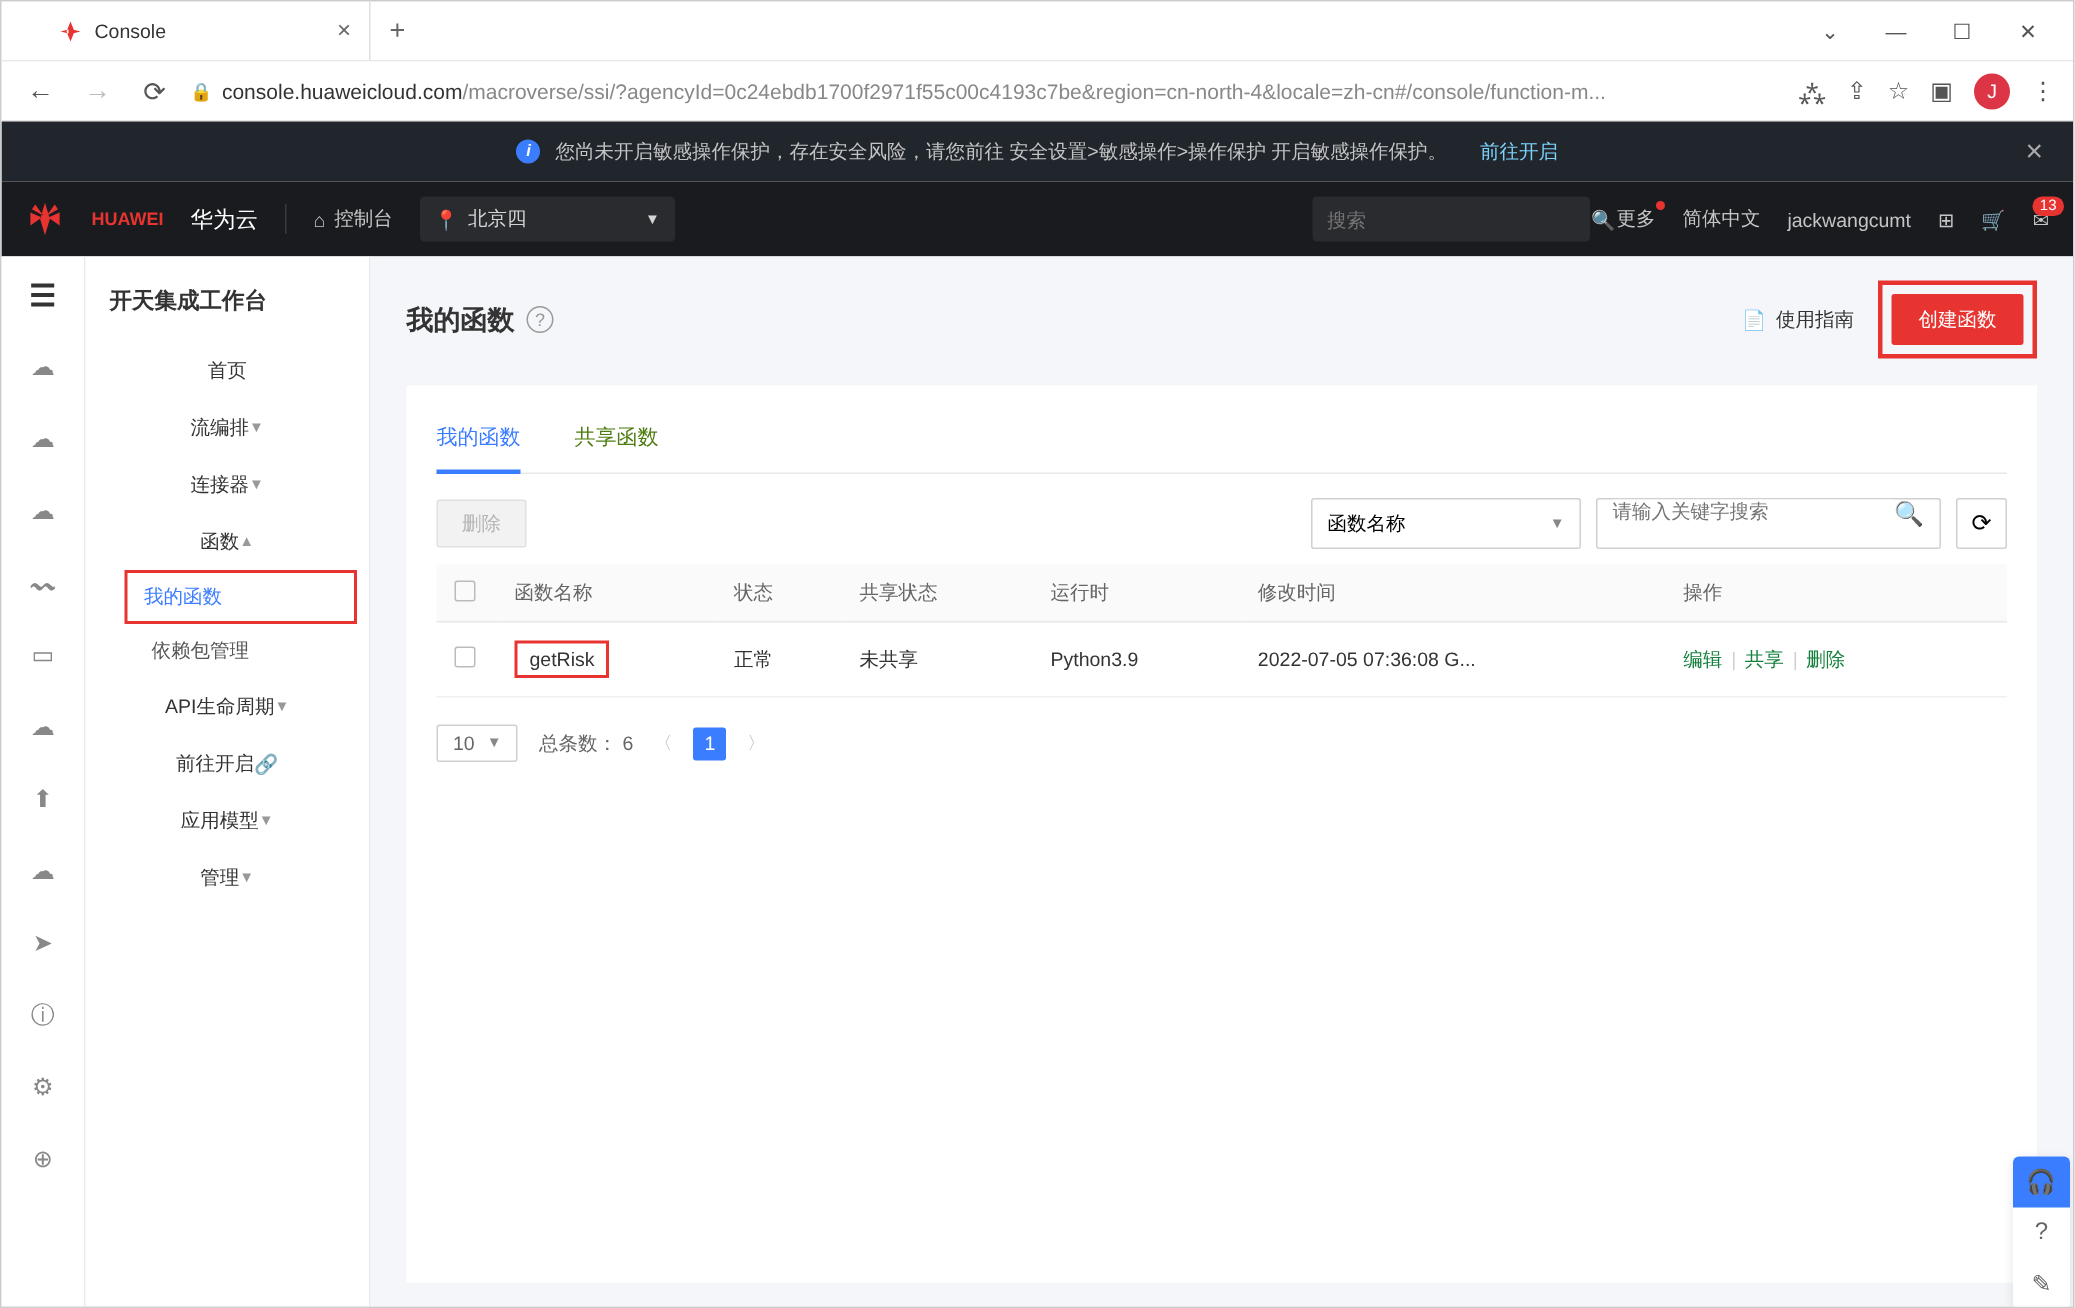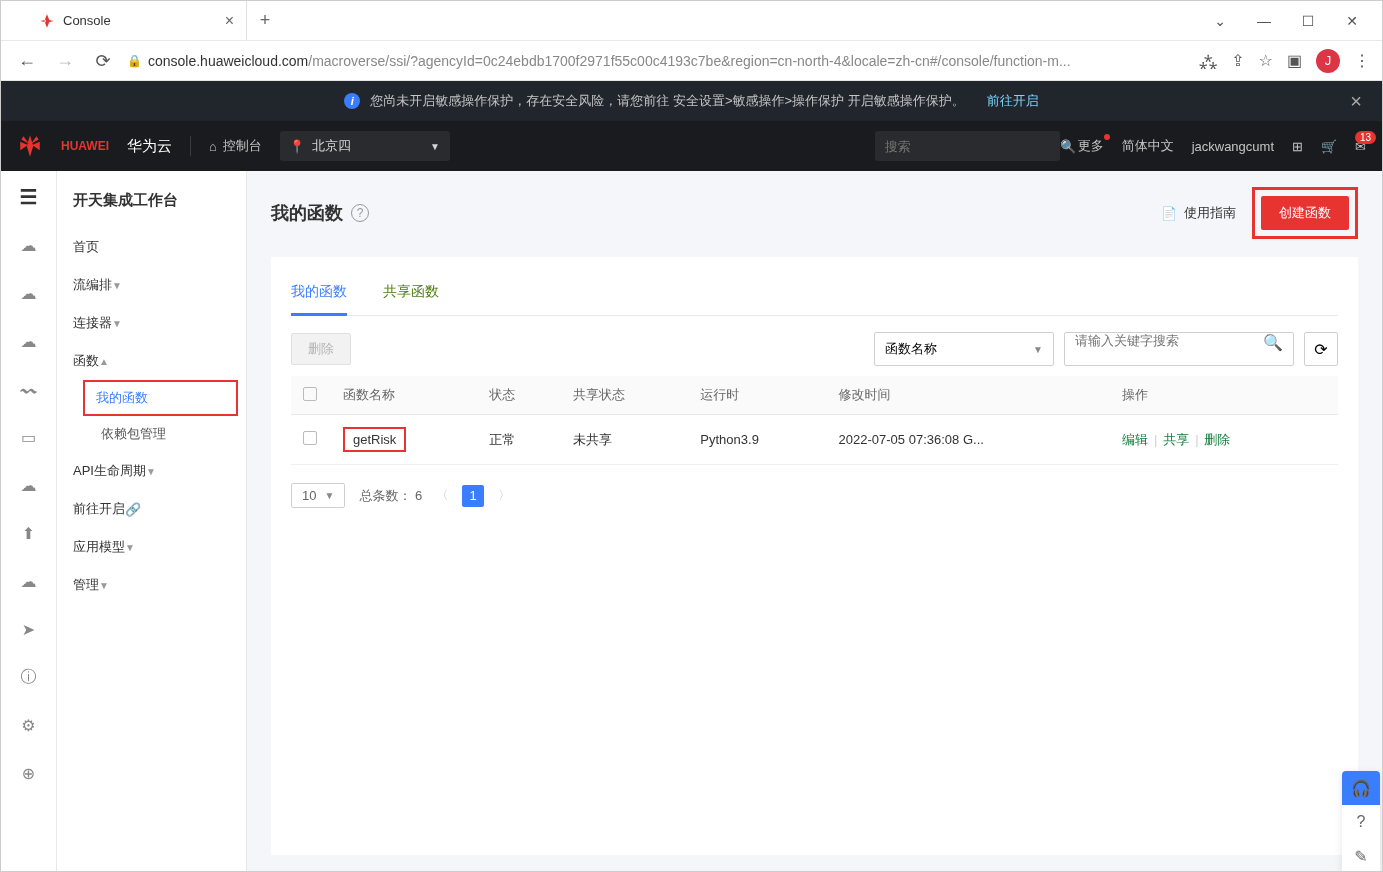--- a/index.html
+++ b/index.html
@@ -52,21 +52,21 @@
     .content-area { display: flex; height: calc(100% - 170px); background: #f0f0f0; }
     
     
     .icon-rail { width: 56px; background: #fff; border-right: 1px solid #e8e8e8; display: flex; flex-direction: column; align-items: center; padding-top: 14px; gap: 24px; color: #888; }
     .rail-item { width: 24px; height: 24px; display: flex; align-items: center; justify-content: center; }
     .hamburger { font-size: 20px; font-weight: bold; color: #333; }
     
     
     .sidebar { width: 190px; background: #fff; border-right: 1px solid #e8e8e8; padding: 14px 0; }
     .sidebar-title { font-size: 15px; font-weight: 600; color: #333; padding: 6px 16px 18px; }
-    .sb-item { display: flex; align-items: center; justify-content: flex-start; padding: 10px 16px; font-size: 13px; color: #333; cursor: pointer; }
+    .sb-item { display: flex; align-items: center; justify-content: center; padding: 10px 16px; font-size: 13px; color: #333; cursor: pointer; }
     .sb-item .arrow { font-size: 10px; color: #999; }
     .sb-sub { padding-left: 28px; }
     .sb-sub-item { padding: 9px 16px; font-size: 13px; color: #555; position: relative; cursor: pointer; }
     .sb-sub-item.active { color: #3b7dff; border-left: 3px solid #3b7dff; padding-left: 13px; }
     .sb-sub-item.highlighted { border: 2px solid #e73431; margin: 0 8px 0 -2px; padding: 7px 14px 7px 11px; }
     .link-icon { color: #888; font-size: 13px; }
     
     
     .main { flex: 1; background: #f5f6fa; padding: 16px 24px; display: flex; flex-direction: column; position: relative; }
     .page-header { display: flex; align-items: center; margin-bottom: 18px; }

